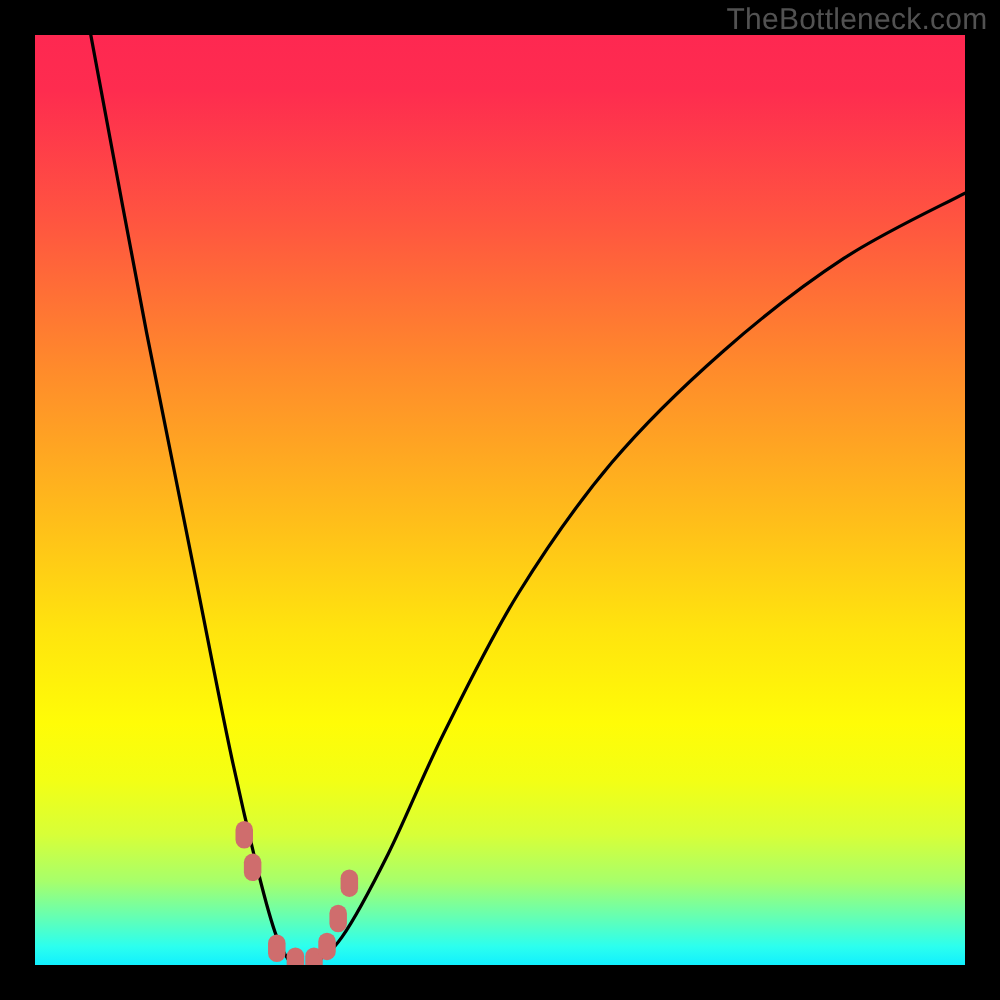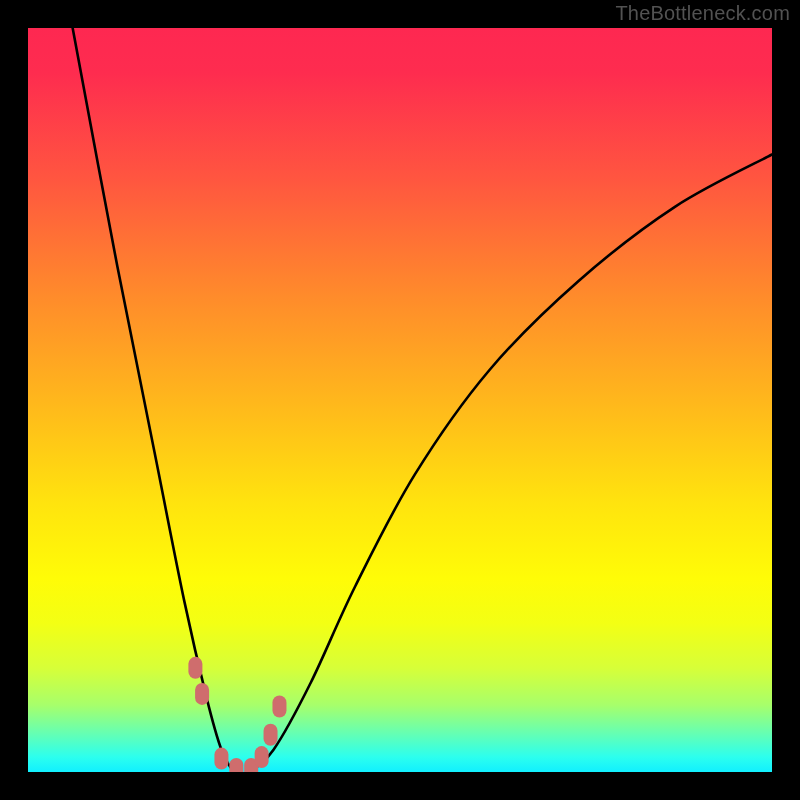--- a/index.html
+++ b/index.html
@@ -45,21 +45,21 @@
     top: 0;
     width: 744px;
     height: 744px;
     pointer-events: none;
   }
   .attribution {
     position: absolute;
     top: 2px;
     right: 10px;
     color: #525252;
-    font-size: 20px;
+    font-size: 24px;
     font-weight: 400;
     letter-spacing: 0.2px;
     user-select: none;
   }
 </style>
 </head>
 <body>
 
 <div class="frame">
   <div class="plot">

